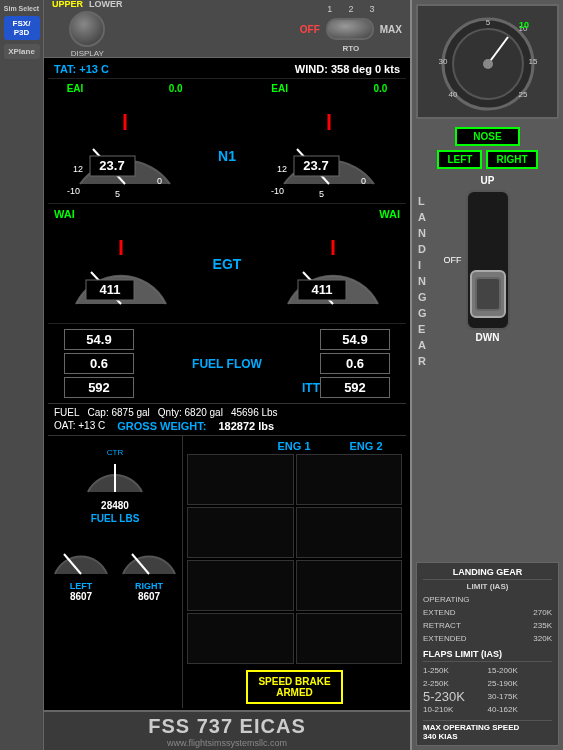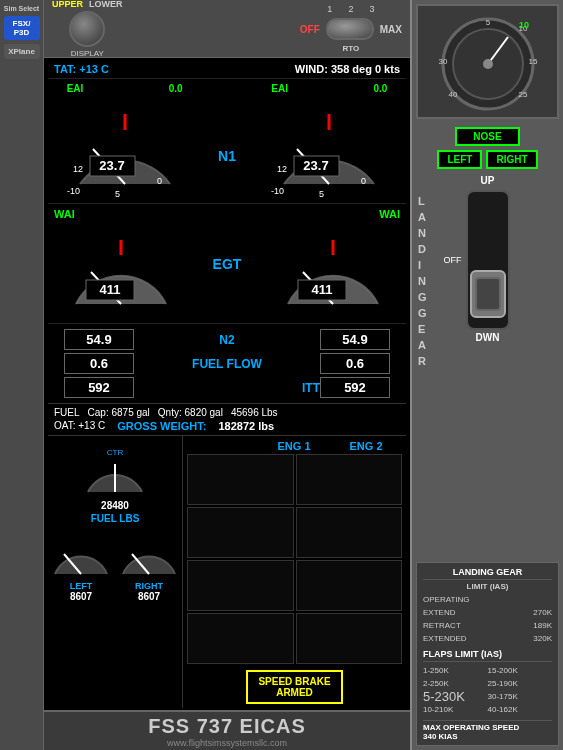--- a/index.html
+++ b/index.html
@@ -189,21 +189,20 @@
             <rect x="20" y="56" width="48" height="20" fill="#000" stroke="#666" stroke-width="1"></rect>
             <text x="44" y="70" fill="#ffffff" font-size="13" font-weight="bold" text-anchor="middle">411</text>
           </svg>
         </div>
       </div>
 
       <div style="padding:2px 16px;border-top:1px solid #222;">
 
         <div style="display:flex;justify-content:space-between;align-items:center;margin:3px 0;">
           <div style="background:#000;border:1px solid #666;color:#fff;font-size:13px;font-weight:bold;text-align:center;width:70px;padding:2px 4px;">54.9</div>
-          <span style="color:#00aaff;font-size:12px;font-weight:bold;flex:1;text-align:center;">N2</span>
           <div style="background:#000;border:1px solid #666;color:#fff;font-size:13px;font-weight:bold;text-align:center;width:70px;padding:2px 4px;">54.9</div>
         </div>
 
         <div style="display:flex;justify-content:space-between;align-items:center;margin:3px 0;">
           <div style="background:#000;border:1px solid #666;color:#fff;font-size:13px;font-weight:bold;text-align:center;width:70px;padding:2px 4px;">0.6</div>
           <span style="color:#00aaff;font-size:12px;font-weight:bold;flex:1;text-align:center;">FUEL FLOW</span>
           <div style="background:#000;border:1px solid #666;color:#fff;font-size:13px;font-weight:bold;text-align:center;width:70px;padding:2px 4px;">0.6</div>
         </div>
 
         <div style="display:flex;justify-content:space-between;align-items:center;margin:3px 0;">
@@ -364,21 +363,21 @@
     <div style="background:#3a3a3a;margin:4px;border:1px solid #666;padding:4px 6px;">
       <div style="color:#fff;font-size:9px;font-weight:bold;text-align:center;border-bottom:1px solid #555;padding-bottom:2px;margin-bottom:2px;">LANDING GEAR</div>
       <div style="color:#ccc;font-size:8px;font-weight:bold;text-align:center;margin-bottom:2px;">LIMIT  (IAS)</div>
       <div style="color:#ccc;font-size:8px;line-height:13px;">OPERATING</div>
       <div style="display:flex;justify-content:space-between;color:#ccc;font-size:8px;line-height:13px;">
         <span>EXTEND</span>
         <span>270K</span>
       </div>
       <div style="display:flex;justify-content:space-between;color:#ccc;font-size:8px;line-height:13px;">
         <span>RETRACT</span>
-        <span>189K</span>
+        <span>235K</span>
       </div>
       <div style="display:flex;justify-content:space-between;color:#ccc;font-size:8px;line-height:13px;">
         <span>EXTENDED</span>
         <span>320K</span>
       </div>
       <div style="color:#fff;font-size:9px;font-weight:bold;margin-top:4px;border-bottom:1px solid #555;padding-bottom:2px;margin-bottom:2px;">FLAPS  LIMIT (IAS)</div>
       <div style="display:grid;grid-template-columns:1fr 1fr;gap:0;">
         <span style="color:#ccc;font-size:8px;line-height:13px;">1-250K</span>
         <span style="color:#ccc;font-size:8px;line-height:13px;">15-200K</span>
         <span style="color:#ccc;font-size:8px;line-height:13px;">2-250K</span>

